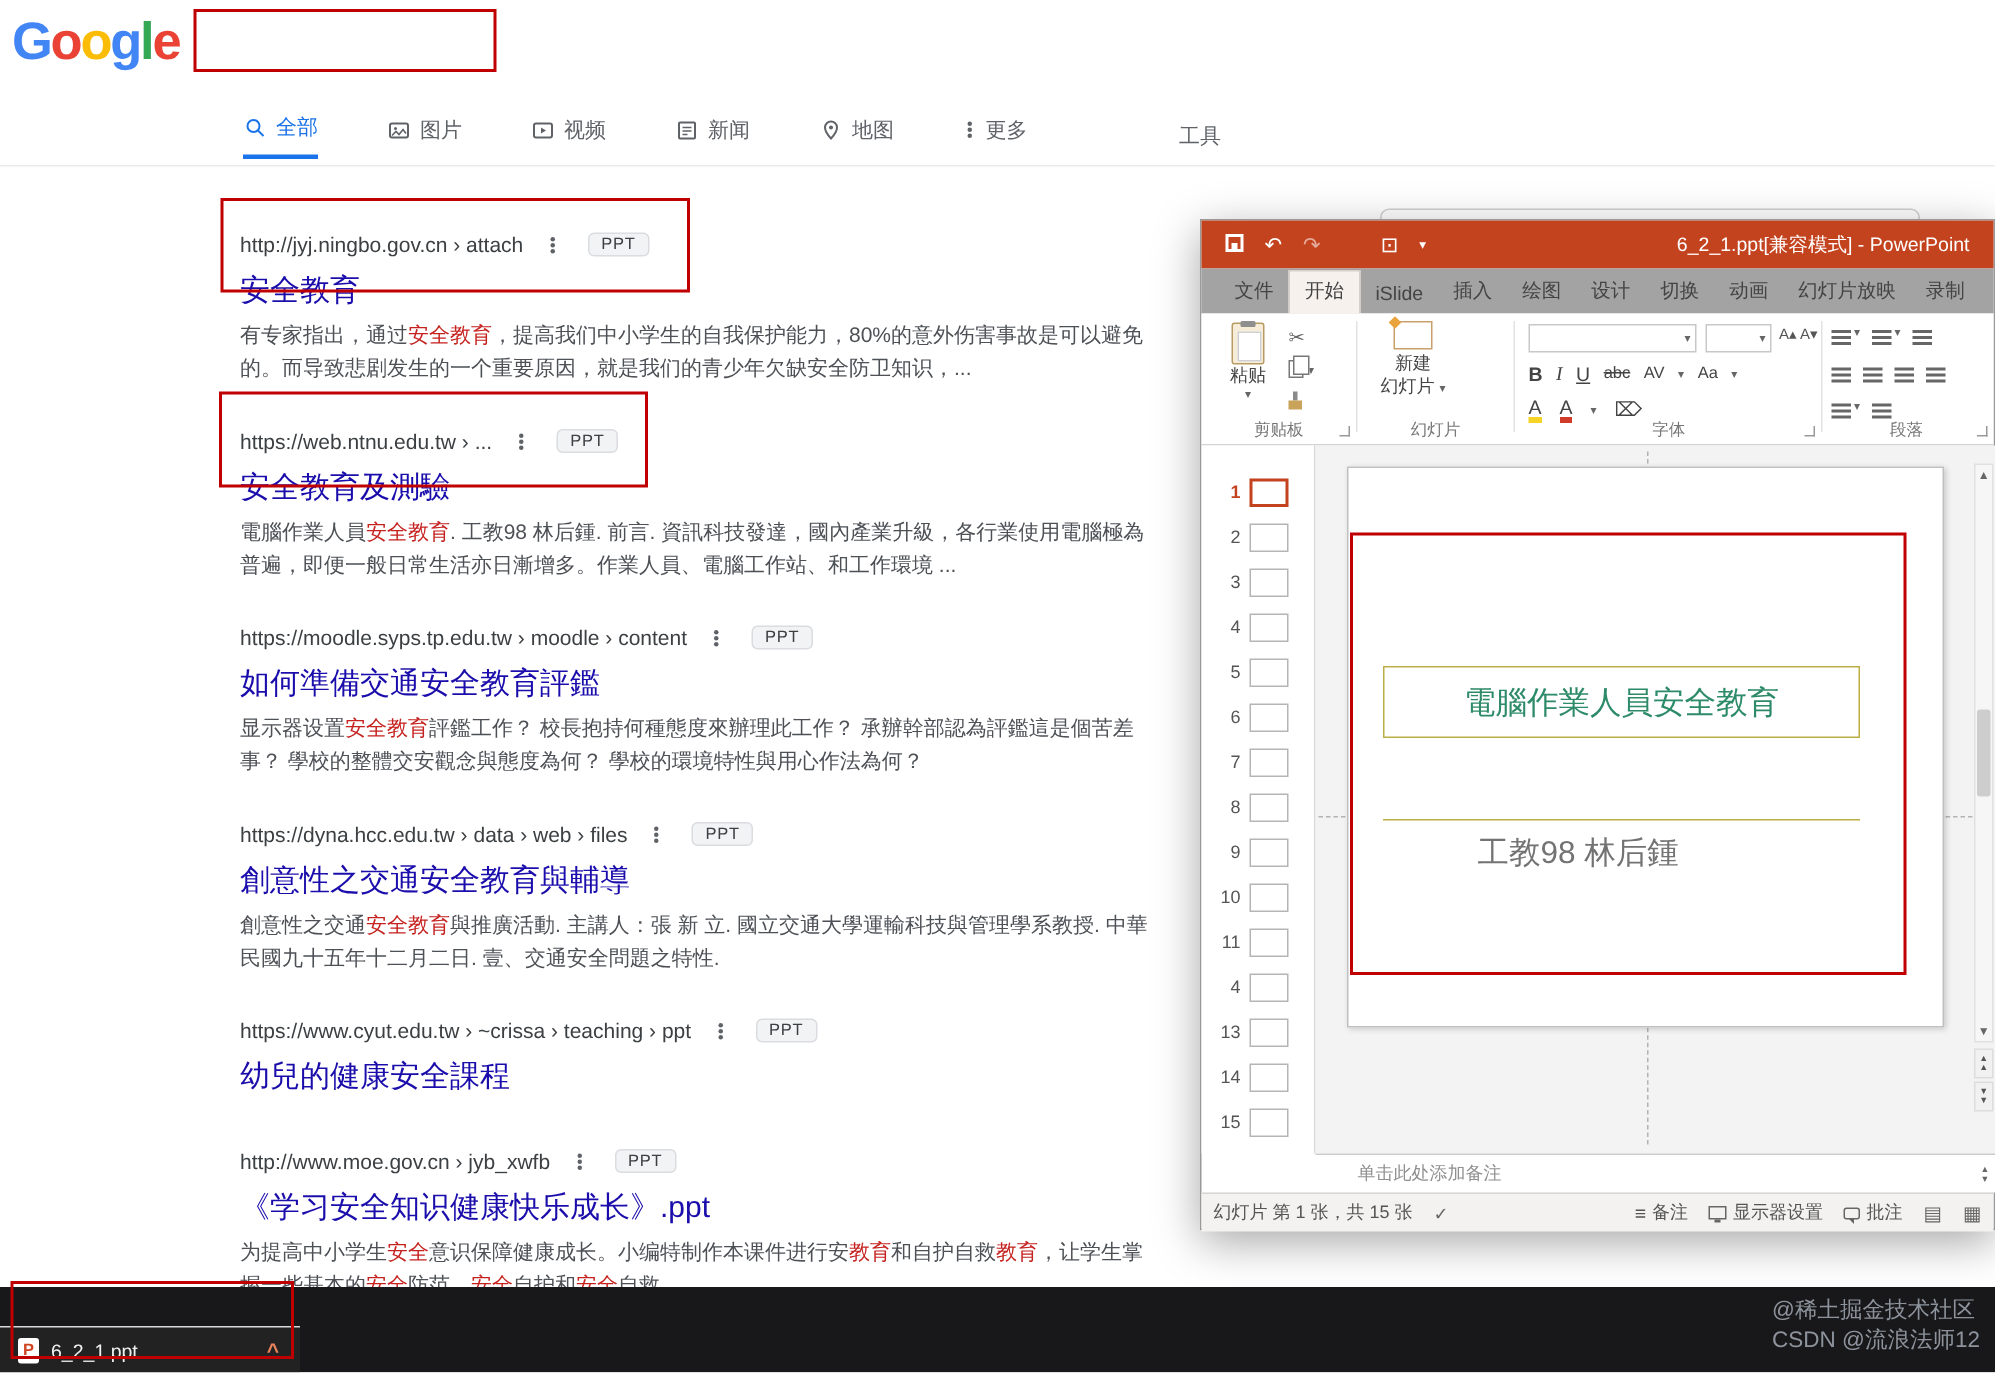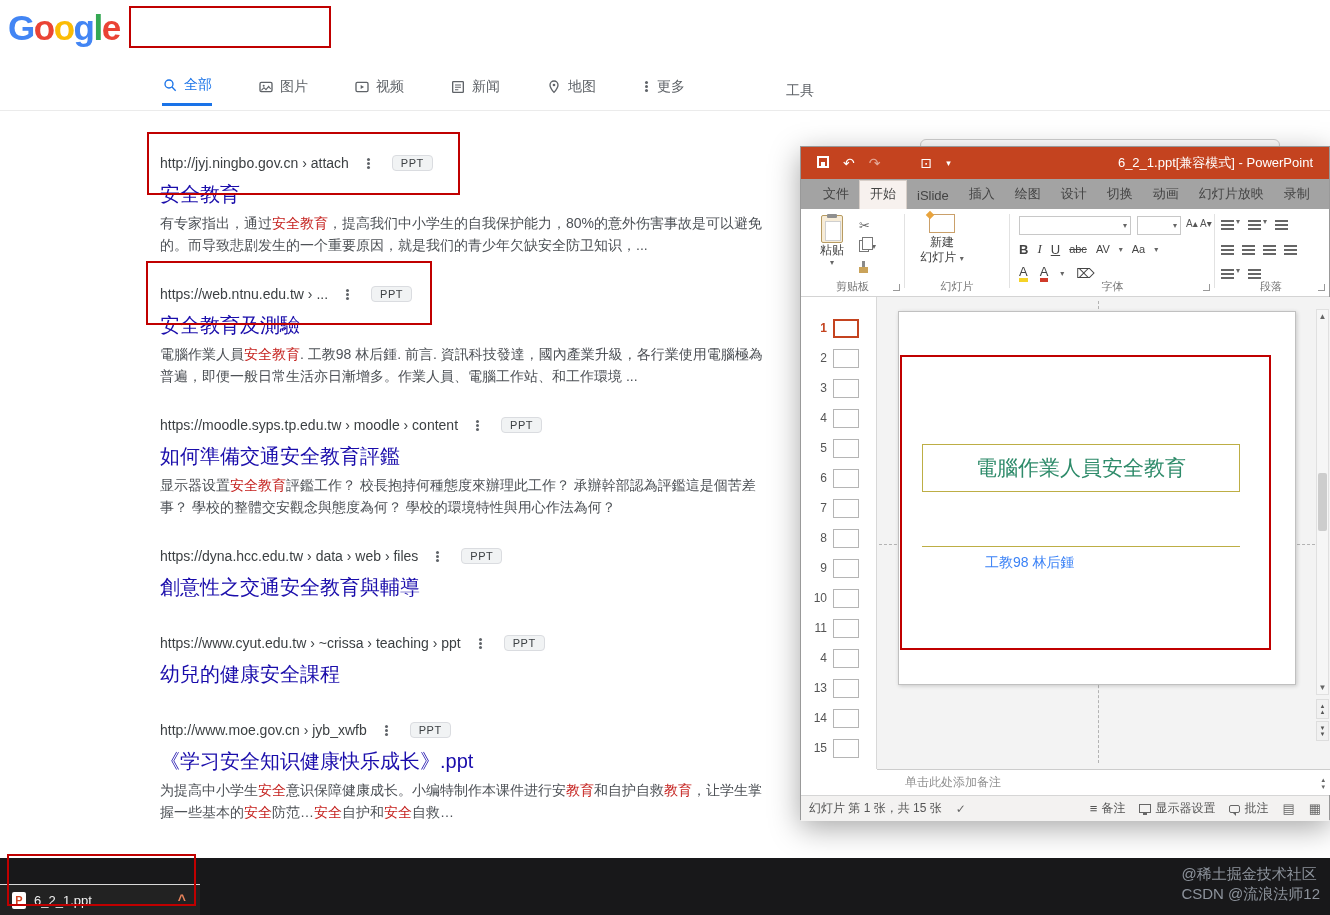--- a/index.html
+++ b/index.html
@@ -118,21 +118,21 @@
   .p-item.sel .p-thumb { border:2px solid #c4431f; }
 
   .ppt-canvas { position:absolute; left:76px; top:150px; width:454px; height:472px; background:#f3f3f3; overflow:hidden; }
   .guide-v { position:absolute; left:221px; top:4px; height:462px; border-left:1px dashed #b3b3b3; }
   .guide-h { position:absolute; left:2px; top:247px; width:436px; border-top:1px dashed #b3b3b3; }
   .slide { position:absolute; left:21px; top:14px; width:398px; height:374px; background:#fff;
            border:1px solid #c0c0c0; box-shadow:1px 1px 4px rgba(0,0,0,.18); }
   .title-box { position:absolute; left:23px; top:132px; width:318px; height:48px; border:1px solid #bdae45;
                display:flex; align-items:center; justify-content:center; font-size:21px; color:#2e8b6a; white-space:nowrap; }
   .sub-line { position:absolute; left:23px; top:234px; width:318px; border-top:1px solid #bdae45; }
-  .sub-text { position:absolute; left:86px; top:242px; font-size:14px; color:#3b82f6; }
+  .sub-text { position:absolute; left:86px; top:242px; font-size:21px; color:#737373; }
   .vscroll { position:absolute; right:2px; top:12px; width:13px; height:386px; background:#f6f6f6;
              border:1px solid #e0e0e0; display:flex; flex-direction:column; align-items:center;
              justify-content:space-between; font-size:8px; color:#666; padding:2px 0; }
   .vthumb { width:9px; height:58px; background:#cdcdcd; border-radius:2px; }
   .pn { position:absolute; right:2px; width:13px; height:20px; background:#f1f1f1; border:1px solid #ddd;
         display:flex; flex-direction:column; align-items:center; justify-content:center; font-size:6px;
         line-height:6px; color:#555; cursor:pointer; }
   .pn.up { top:402px; } .pn.down { top:424px; }
 
   .ppt-notes { position:absolute; left:76px; top:622px; width:454px; height:26px; background:#fff;
@@ -243,21 +243,21 @@
         </div><a class="r-title">安全教育及測驗</a><div class="r-snippet"><span>電腦作業人員</span><span class="hl">安全教育</span><span>. 工教98 林后鍾. 前言. 資訊科技發達，國內產業升級，各行業使用電腦極為普遍，即便一般日常生活亦日漸增多。作業人員、電腦工作站、和工作環境 ...</span></div></div>
       <div class="result"><div class="r-head">
           <span class="r-url">https://moodle.syps.tp.edu.tw › moodle › content</span>
           <span class="vdots"></span>
           <span class="r-badge">PPT</span>
         </div><a class="r-title">如何準備交通安全教育評鑑</a><div class="r-snippet"><span>显示器设置</span><span class="hl">安全教育</span><span>評鑑工作？ 校長抱持何種態度來辦理此工作？ 承辦幹部認為評鑑這是個苦差事？ 學校的整體交安觀念與態度為何？ 學校的環境特性與用心作法為何？</span></div></div>
       <div class="result"><div class="r-head">
           <span class="r-url">https://dyna.hcc.edu.tw › data › web › files</span>
           <span class="vdots"></span>
           <span class="r-badge">PPT</span>
-        </div><a class="r-title">創意性之交通安全教育與輔導</a></div>
+        </div><a class="r-title">創意性之交通安全教育與輔導</a><div class="r-snippet"><span>創意性之交通</span><span class="hl">安全教育</span><span>與推廣活動. 主講人：張 新 立. 國立交通大學運輸科技與管理學系教授. 中華民國九十五年十二月二日. 壹、交通安全問題之特性.</span></div></div>
       <div class="result"><div class="r-head">
           <span class="r-url">https://www.cyut.edu.tw › ~crissa › teaching › ppt</span>
           <span class="vdots"></span>
           <span class="r-badge">PPT</span>
         </div><a class="r-title">幼兒的健康安全課程</a></div>
       <div class="result"><div class="r-head">
           <span class="r-url">http://www.moe.gov.cn › jyb_xwfb</span>
           <span class="vdots"></span>
           <span class="r-badge">PPT</span>
         </div><a class="r-title">《学习安全知识健康快乐成长》.ppt</a><div class="r-snippet"><span>为提高中小学生</span><span class="hl">安全</span><span>意识保障健康成长。小编特制作本课件进行安</span><span class="hl">教育</span><span>和自护自救</span><span class="hl">教育</span><span>，让学生掌握一些基本的</span><span class="hl">安全</span><span>防范…</span><span class="hl">安全</span><span>自护和</span><span class="hl">安全</span><span>自救…</span></div></div>

